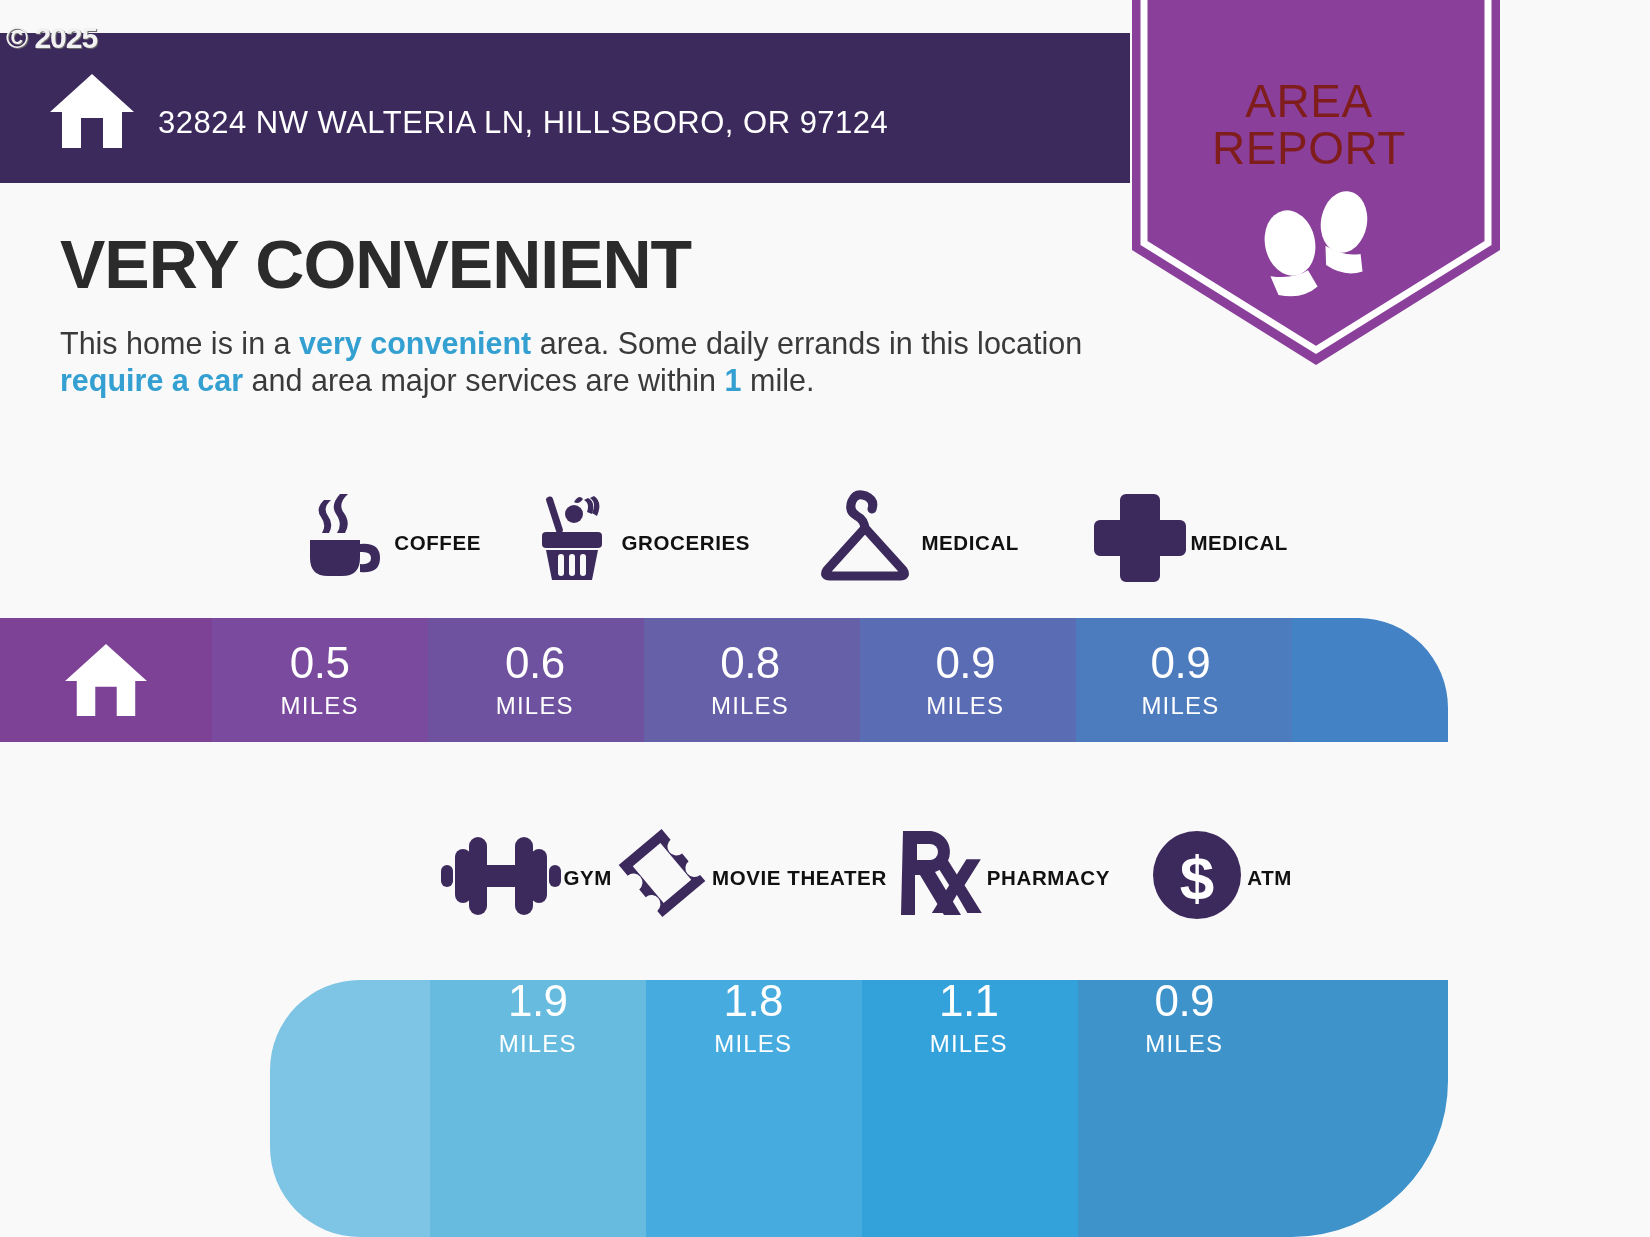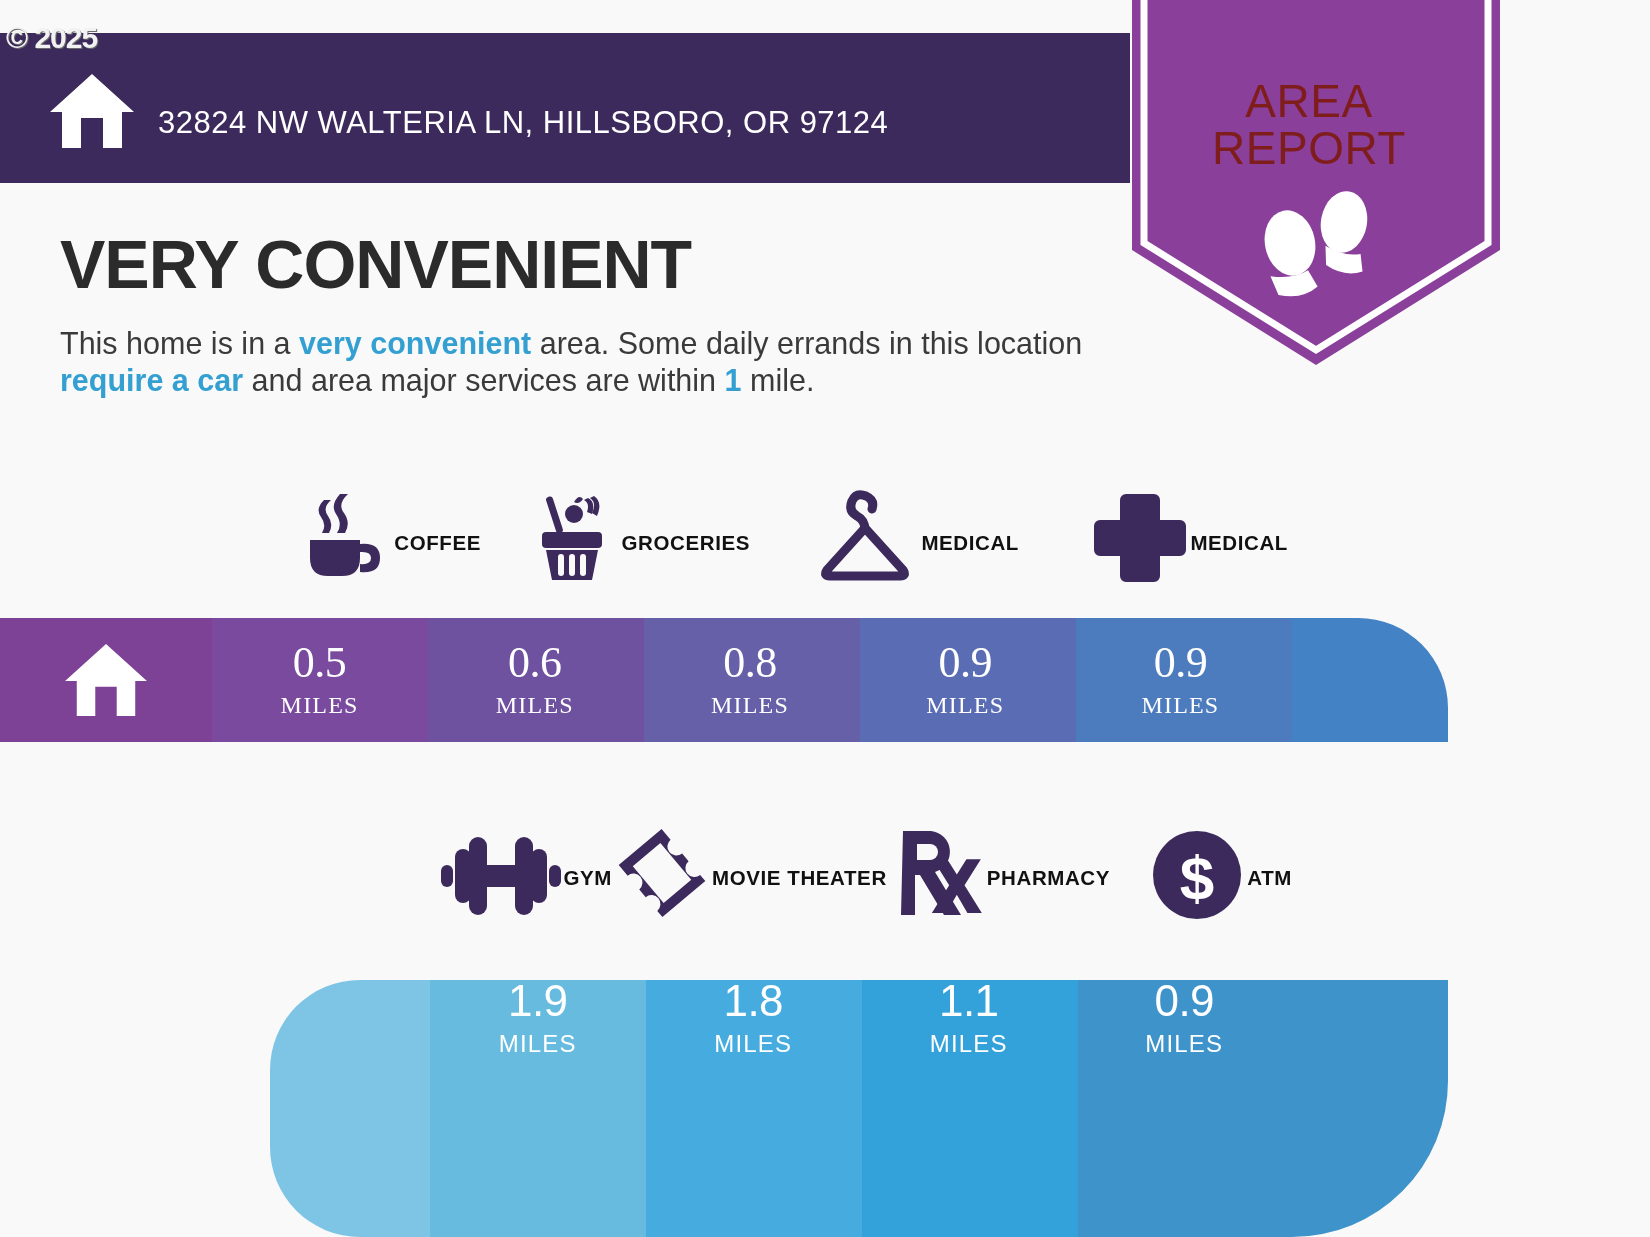--- a/index.html
+++ b/index.html
@@ -73,21 +73,21 @@
     letter-spacing:.6px;white-space:nowrap;
   }
 
   
   .band{position:absolute;}
   .band-top{left:0;top:618px;width:1448px;height:124px;}
   .band-bottom{left:270px;top:956px;width:1178px;height:281px;}
   .band svg{display:block;width:100%;height:100%;}
 
   .val-row{position:absolute;display:flex;pointer-events:none;}
-  .val-row.top{left:212px;top:618px;width:1076px;height:124px;font-family:Liberation Serif, serif;}
+  .val-row.top{left:212px;top:618px;width:1076px;height:124px;}
   .val-row.bottom{left:430px;top:956px;width:862px;height:124px;}
   .val-cell{
     flex:1 1 0;display:flex;flex-direction:column;
     align-items:center;justify-content:center;color:#fff;
   }
   .val-num{font-size:44px;line-height:1;letter-spacing:-.5px;}
   .val-unit{font-size:24px;margin-top:7px;letter-spacing:1.2px;}
 
   .house-cell{
     position:absolute;left:0;top:618px;width:212px;height:124px;

